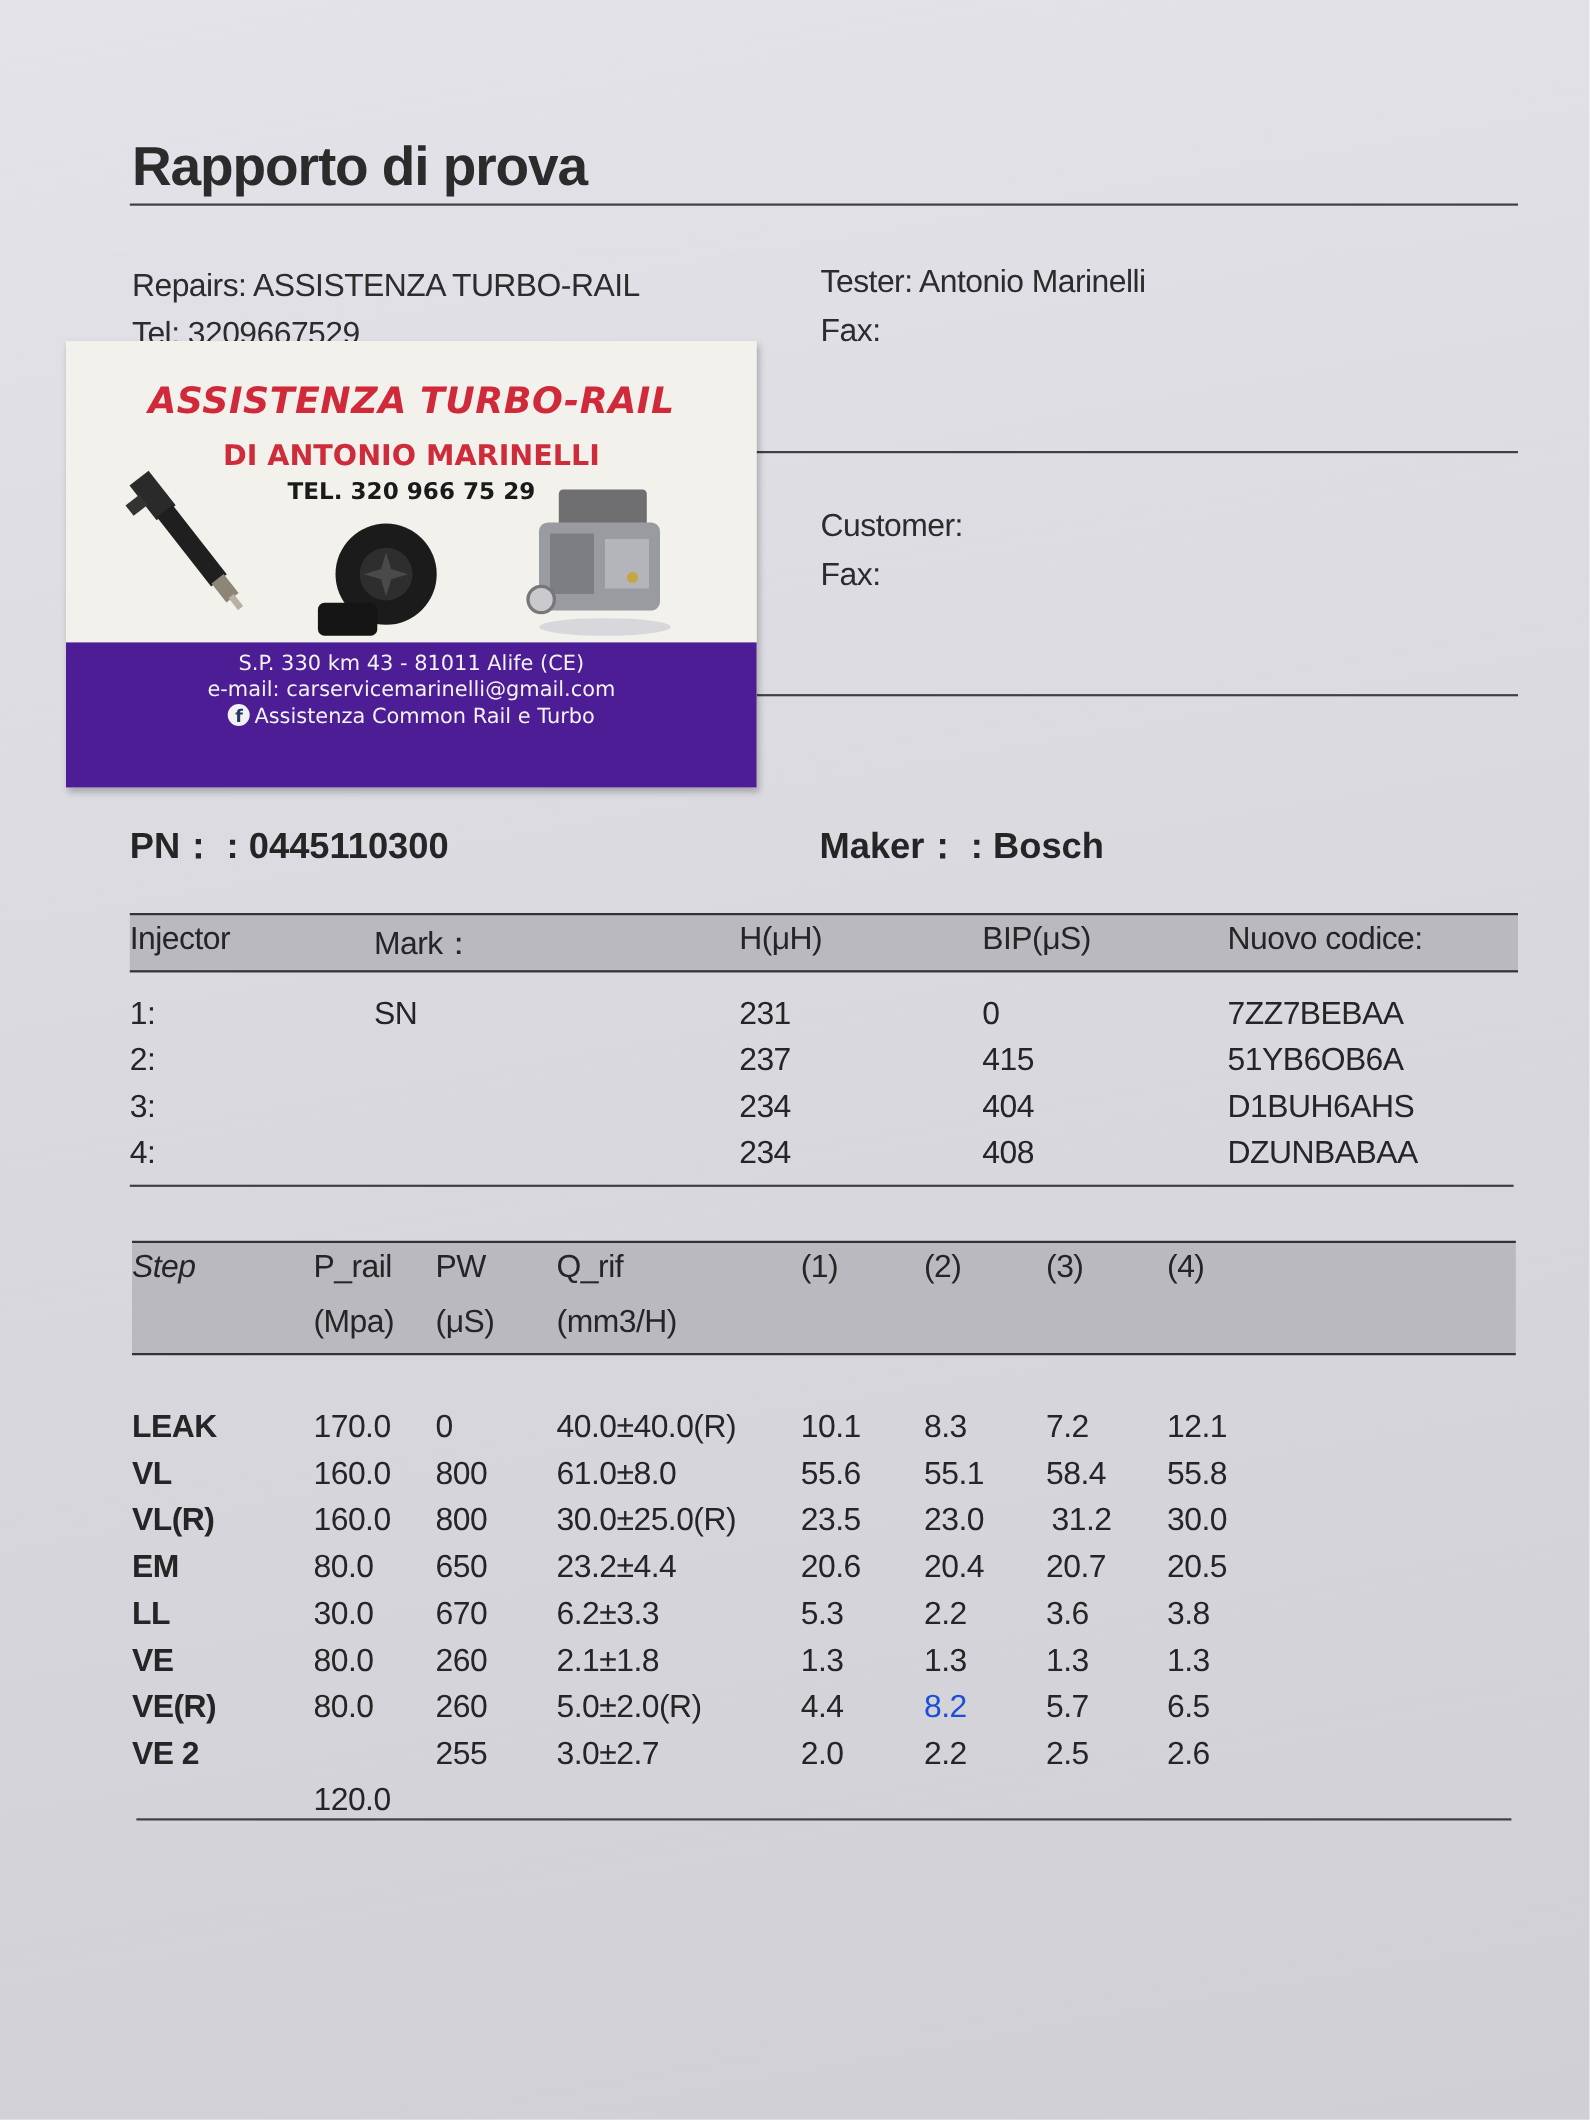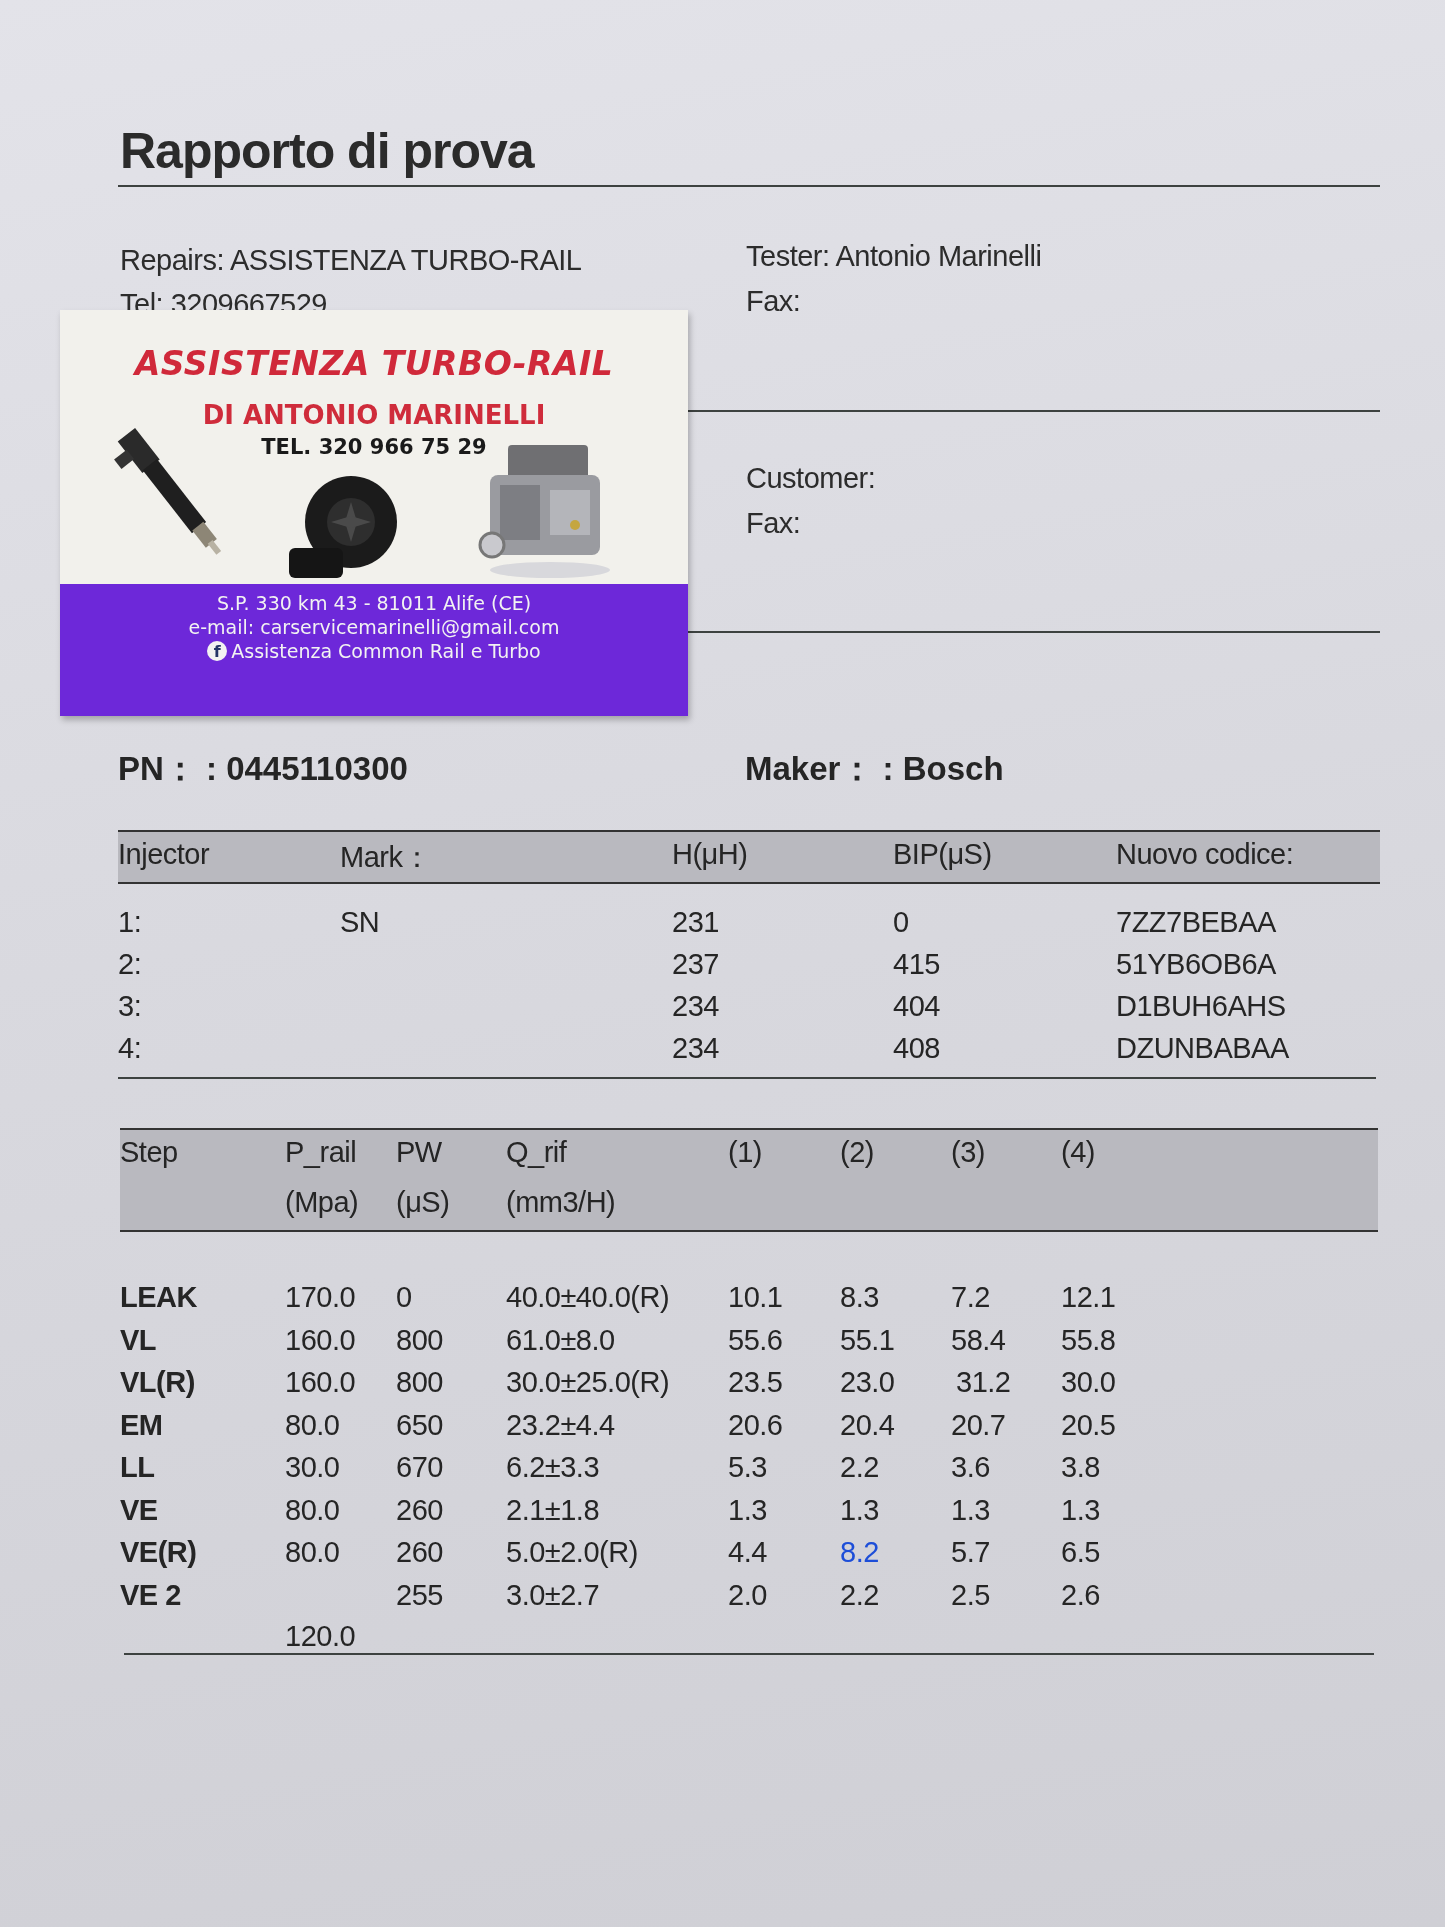--- a/index.html
+++ b/index.html
@@ -32,21 +32,21 @@
   }
   .card-sub {
     position: absolute; left: 0; top: 90px; width: 628px; text-align: center;
     font-family: "DejaVu Sans", sans-serif; font-weight: bold; font-size: 26px; color: #cf2c3b;
   }
   .card-tel {
     position: absolute; left: 0; top: 125px; width: 628px; text-align: center;
     font-family: "DejaVu Sans", sans-serif; font-weight: bold; font-size: 21px; color: #1a1a1a;
   }
   .card-bottom {
-    position: absolute; left: 0; top: 274px; width: 628px; height: 156px; background: #6d28d9;
+    position: absolute; left: 0; top: 274px; width: 628px; height: 156px; background: #4c1d95;
   }
   .card-line {
     position: absolute; left: 0; width: 628px; text-align: center;
     font-family: "DejaVu Sans", sans-serif; color: #f2f2f2; font-size: 19px;
   }
   .fb-icon {
     display: inline-block; width: 20px; height: 20px; border-radius: 50%; background: #f2f2f2;
     color: #243566; font-weight: bold; font-size: 16px; line-height: 21px; text-align: center; margin-right: 4px;
     vertical-align: 1px;
   }
@@ -140,21 +140,21 @@
     <div class="cell" style="left: 118px; top: 1032px;">4:</div>
     <div class="cell" style="left: 340px; top: 1032px;"></div>
     <div class="cell" style="left: 672px; top: 1032px;">234</div>
     <div class="cell" style="left: 893px; top: 1032px;">408</div>
     <div class="cell" style="left: 1116px; top: 1032px;">DZUNBABAA</div>
   </div>
 <div class="rule" style="left:118px; top:1077px; width:1258px;"></div>
 
 <div class="hdr-band" style="left:120px; top:1128px; width:1258px; height:100px;"></div>
 <div id="test-hdr">
-    <div class="hdr-cell" style="left: 120px; top: 1136px;">Step</div>
+    <div class="hdr-cell" style="left: 120px; top: 1136px; font-style: italic;">Step</div>
     <div class="hdr-cell" style="left: 285px; top: 1136px;">P_rail</div>
     <div class="hdr-cell" style="left: 396px; top: 1136px;">PW</div>
     <div class="hdr-cell" style="left: 506px; top: 1136px;">Q_rif</div>
     <div class="hdr-cell" style="left: 728px; top: 1136px;">(1)</div>
     <div class="hdr-cell" style="left: 840px; top: 1136px;">(2)</div>
     <div class="hdr-cell" style="left: 951px; top: 1136px;">(3)</div>
     <div class="hdr-cell" style="left: 1061px; top: 1136px;">(4)</div>
     <div class="hdr-cell" style="left: 285px; top: 1186px;">(Mpa)</div>
     <div class="hdr-cell" style="left: 396px; top: 1186px;">(μS)</div>
     <div class="hdr-cell" style="left: 506px; top: 1186px;">(mm3/H)</div>

